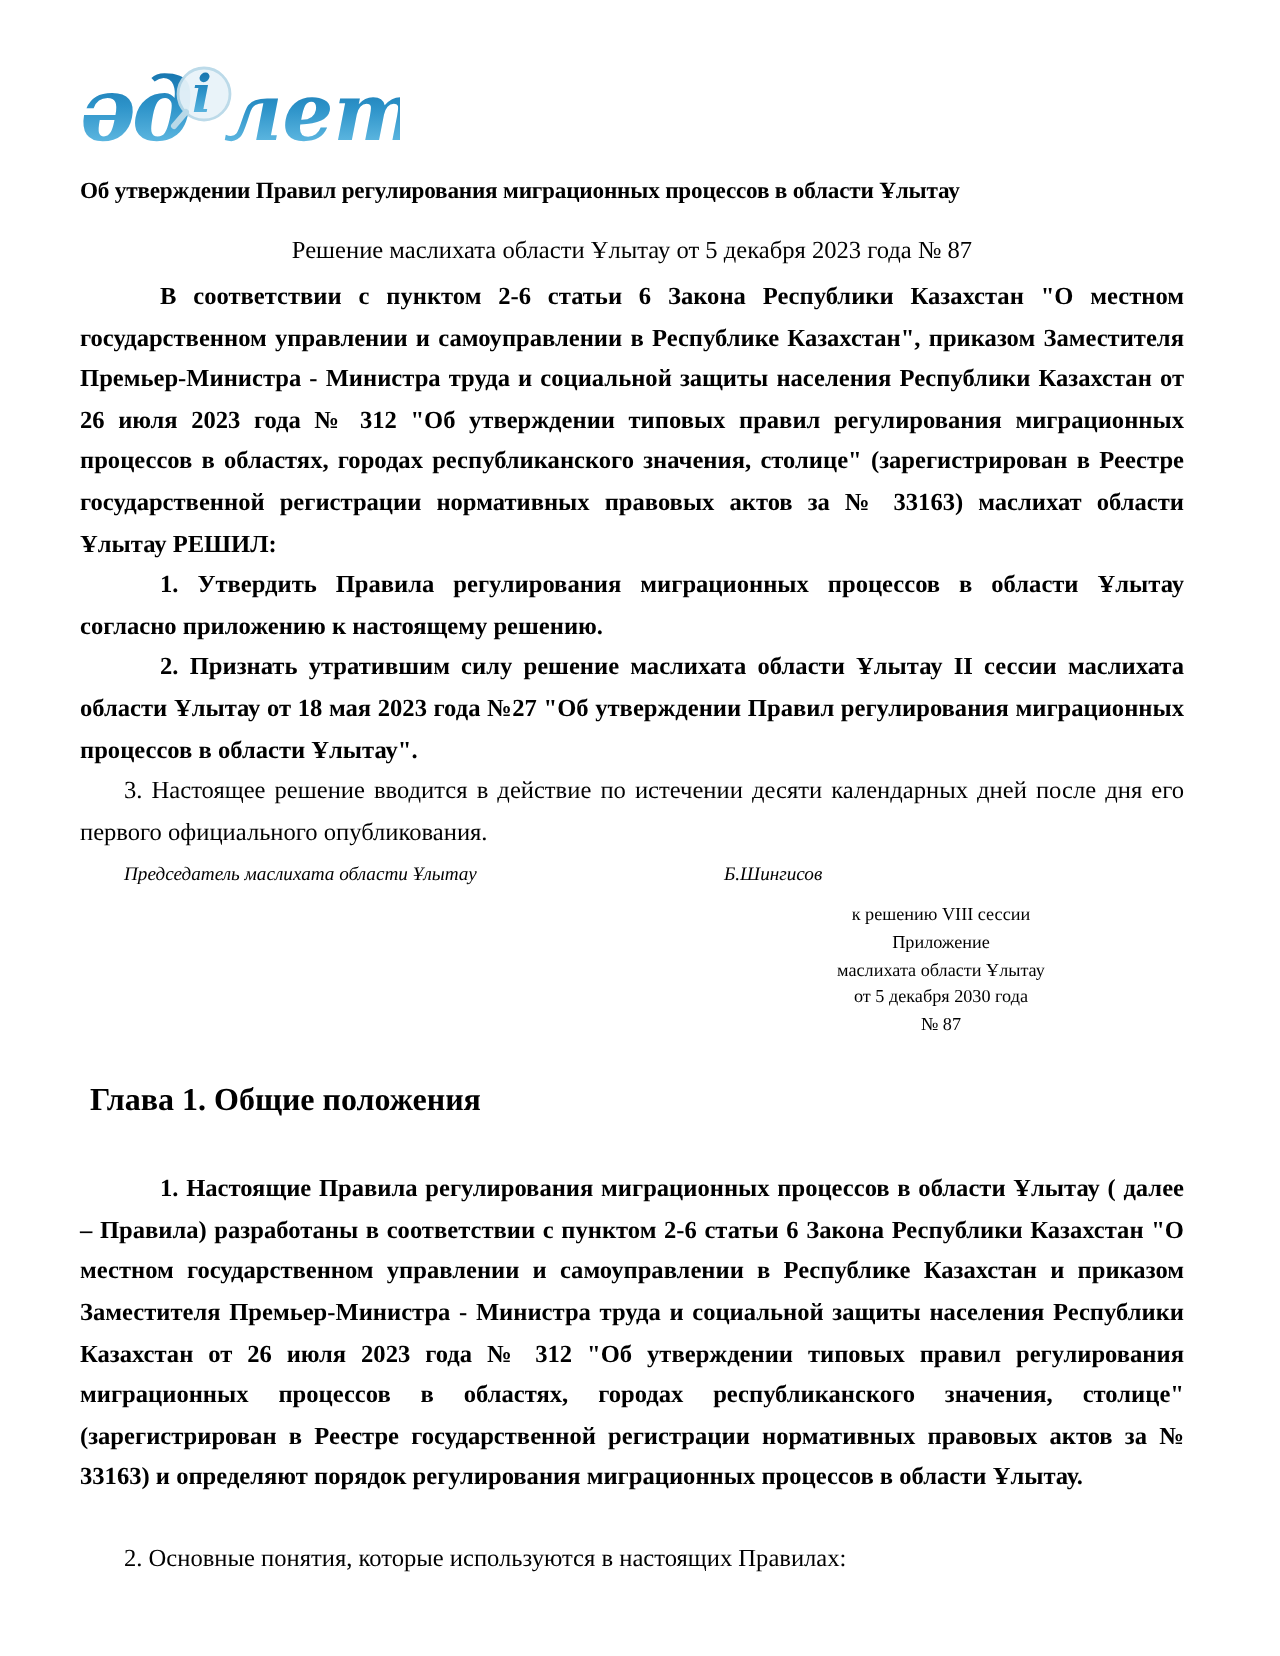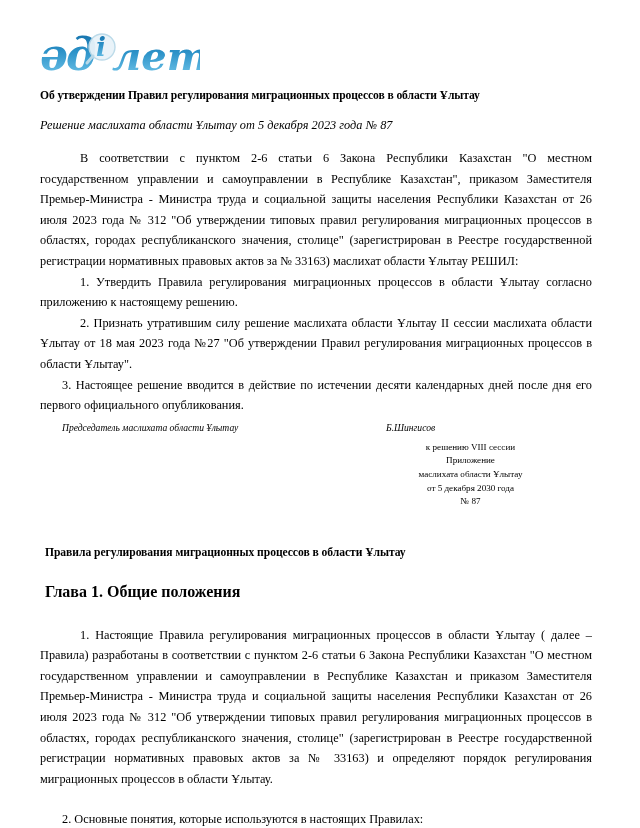--- a/index.html
+++ b/index.html
@@ -48,45 +48,43 @@
     font-size: 11.6px;
     line-height: 15px;
     text-align: left;
     margin: 0 0 12px 0;
     letter-spacing: -0.1px;
   }
 
   .subtitle {
     font-size: 12.3px;
     line-height: 21px;
-    margin: 0 0 12px 0;
-    text-align: left;
-    font-style: italic;
+    margin: 0 0 2px 0;
+    text-align: center;
   }
 
   p.body-par {
     font-size: 12.3px;
     line-height: 20.6px;
     margin: 0;
     text-align: justify;
     text-indent: 26px;
     hyphens: none;
   }
-  p.body-par.indent-wide { text-indent: 40px; }
+  p.body-par.indent-wide { text-indent: 40px; font-weight: bold; }
   p.body-par.indent-small { text-indent: 22px; }
 
   .sign-row {
     display: flex;
     align-items: baseline;
     margin-top: 5px;
     padding-left: 22px;
     font-style: italic;
     font-size: 9.6px;
     line-height: 14px;
-    gap: 24px;
   }
   .sign-role { width: 300px; }
   .sign-name { }
 
   .appendix {
     margin-top: 6px;
     margin-left: 318px;
     width: 225px;
     text-align: center;
     font-size: 9.1px;
@@ -159,21 +157,20 @@
     </div>
 
     <div class="appendix">
       <div>к решению VIII сессии</div>
       <div>Приложение</div>
       <div>маслихата области Ұлытау</div>
       <div>от 5 декабря 2030 года</div>
       <div>№ 87</div>
     </div>
 
-    <div class="rules-title">Правила регулирования миграционных процессов в области Ұлытау</div>
 
     <div class="chapter-title">Глава 1. Общие положения</div>
 
     <div class="rules-body">
       <p class="body-par indent-wide">1. Настоящие Правила регулирования миграционных процессов в области Ұлытау ( далее – Правила) разработаны в соответствии с пунктом 2-6 статьи 6 Закона Республики Казахстан "О местном государственном управлении и самоуправлении в Республике Казахстан и приказом Заместителя Премьер-Министра - Министра труда и социальной защиты населения Республики Казахстан от 26 июля 2023 года № 312 "Об утверждении типовых правил регулирования миграционных процессов в областях, городах республиканского значения, столице" (зарегистрирован в Реестре государственной регистрации нормативных правовых актов за № 33163) и определяют порядок регулирования миграционных процессов в области Ұлытау.</p>
       <p class="body-par indent-small">2. Основные понятия, которые используются в настоящих Правилах:</p>
     </div>
 
   </div>
 </div>

